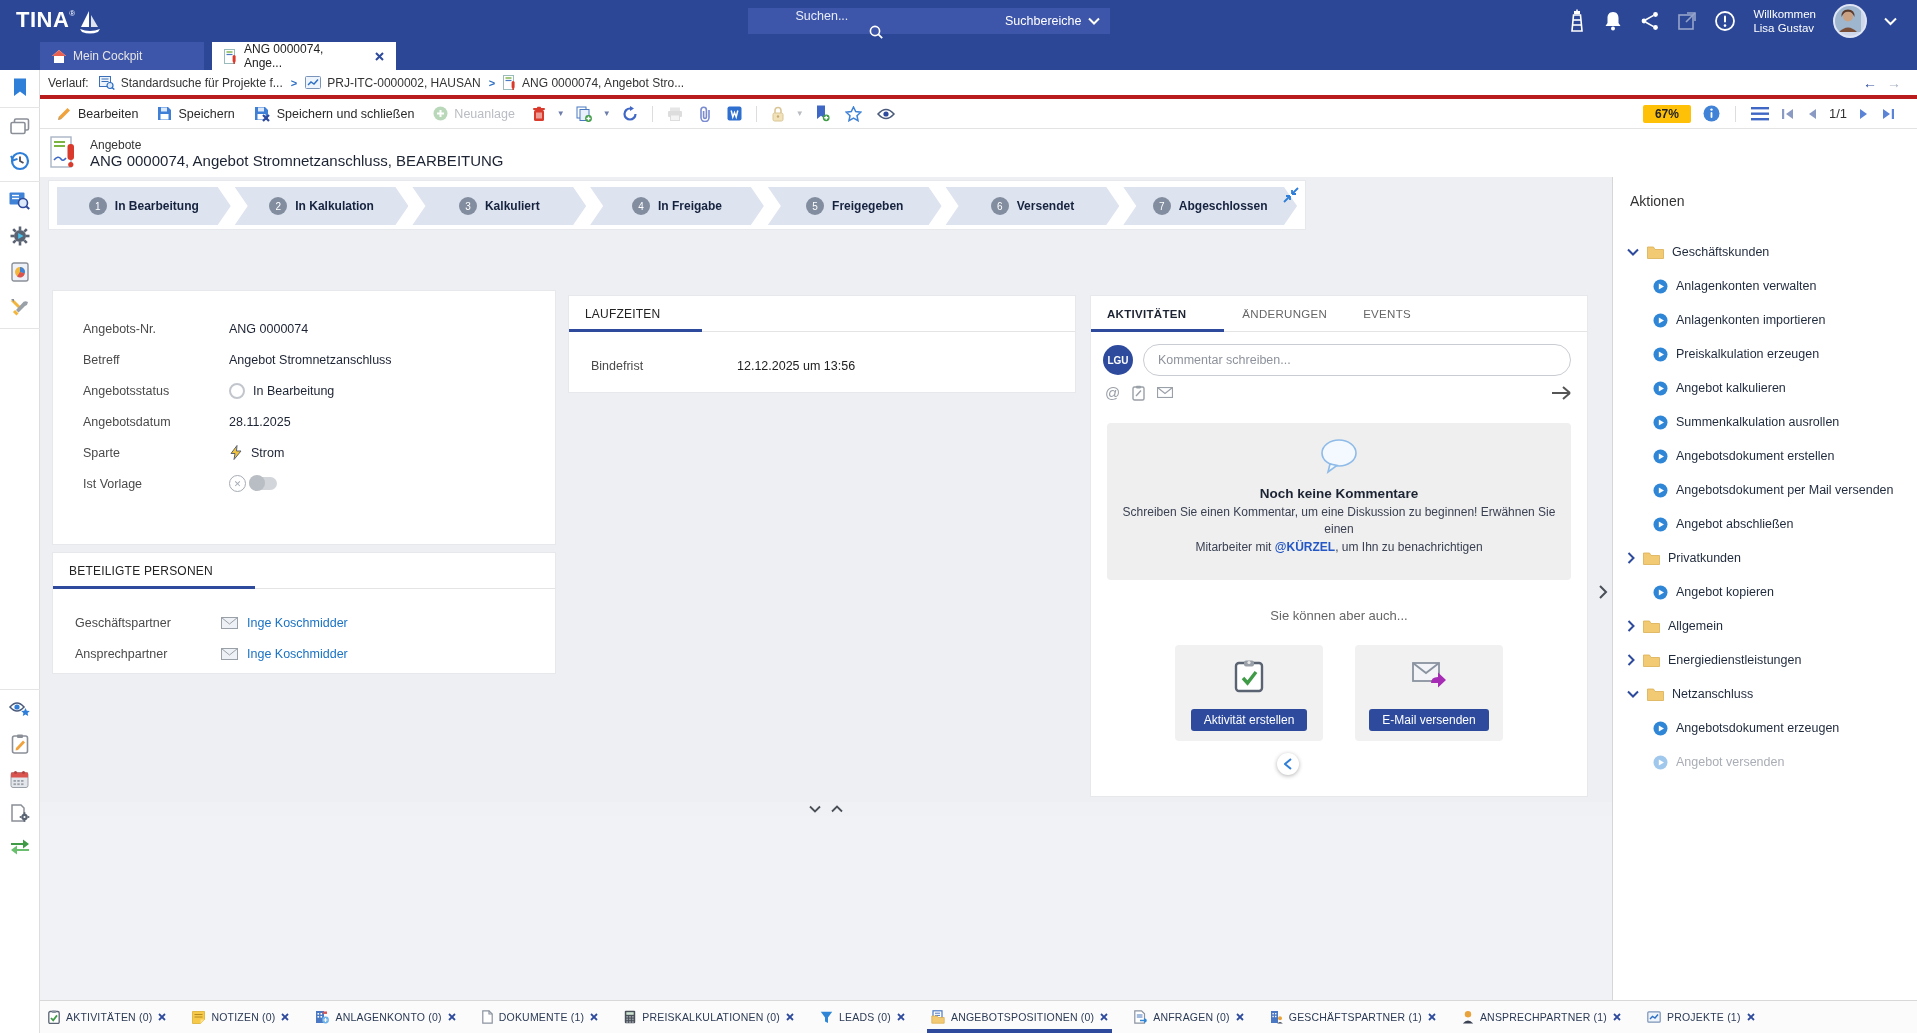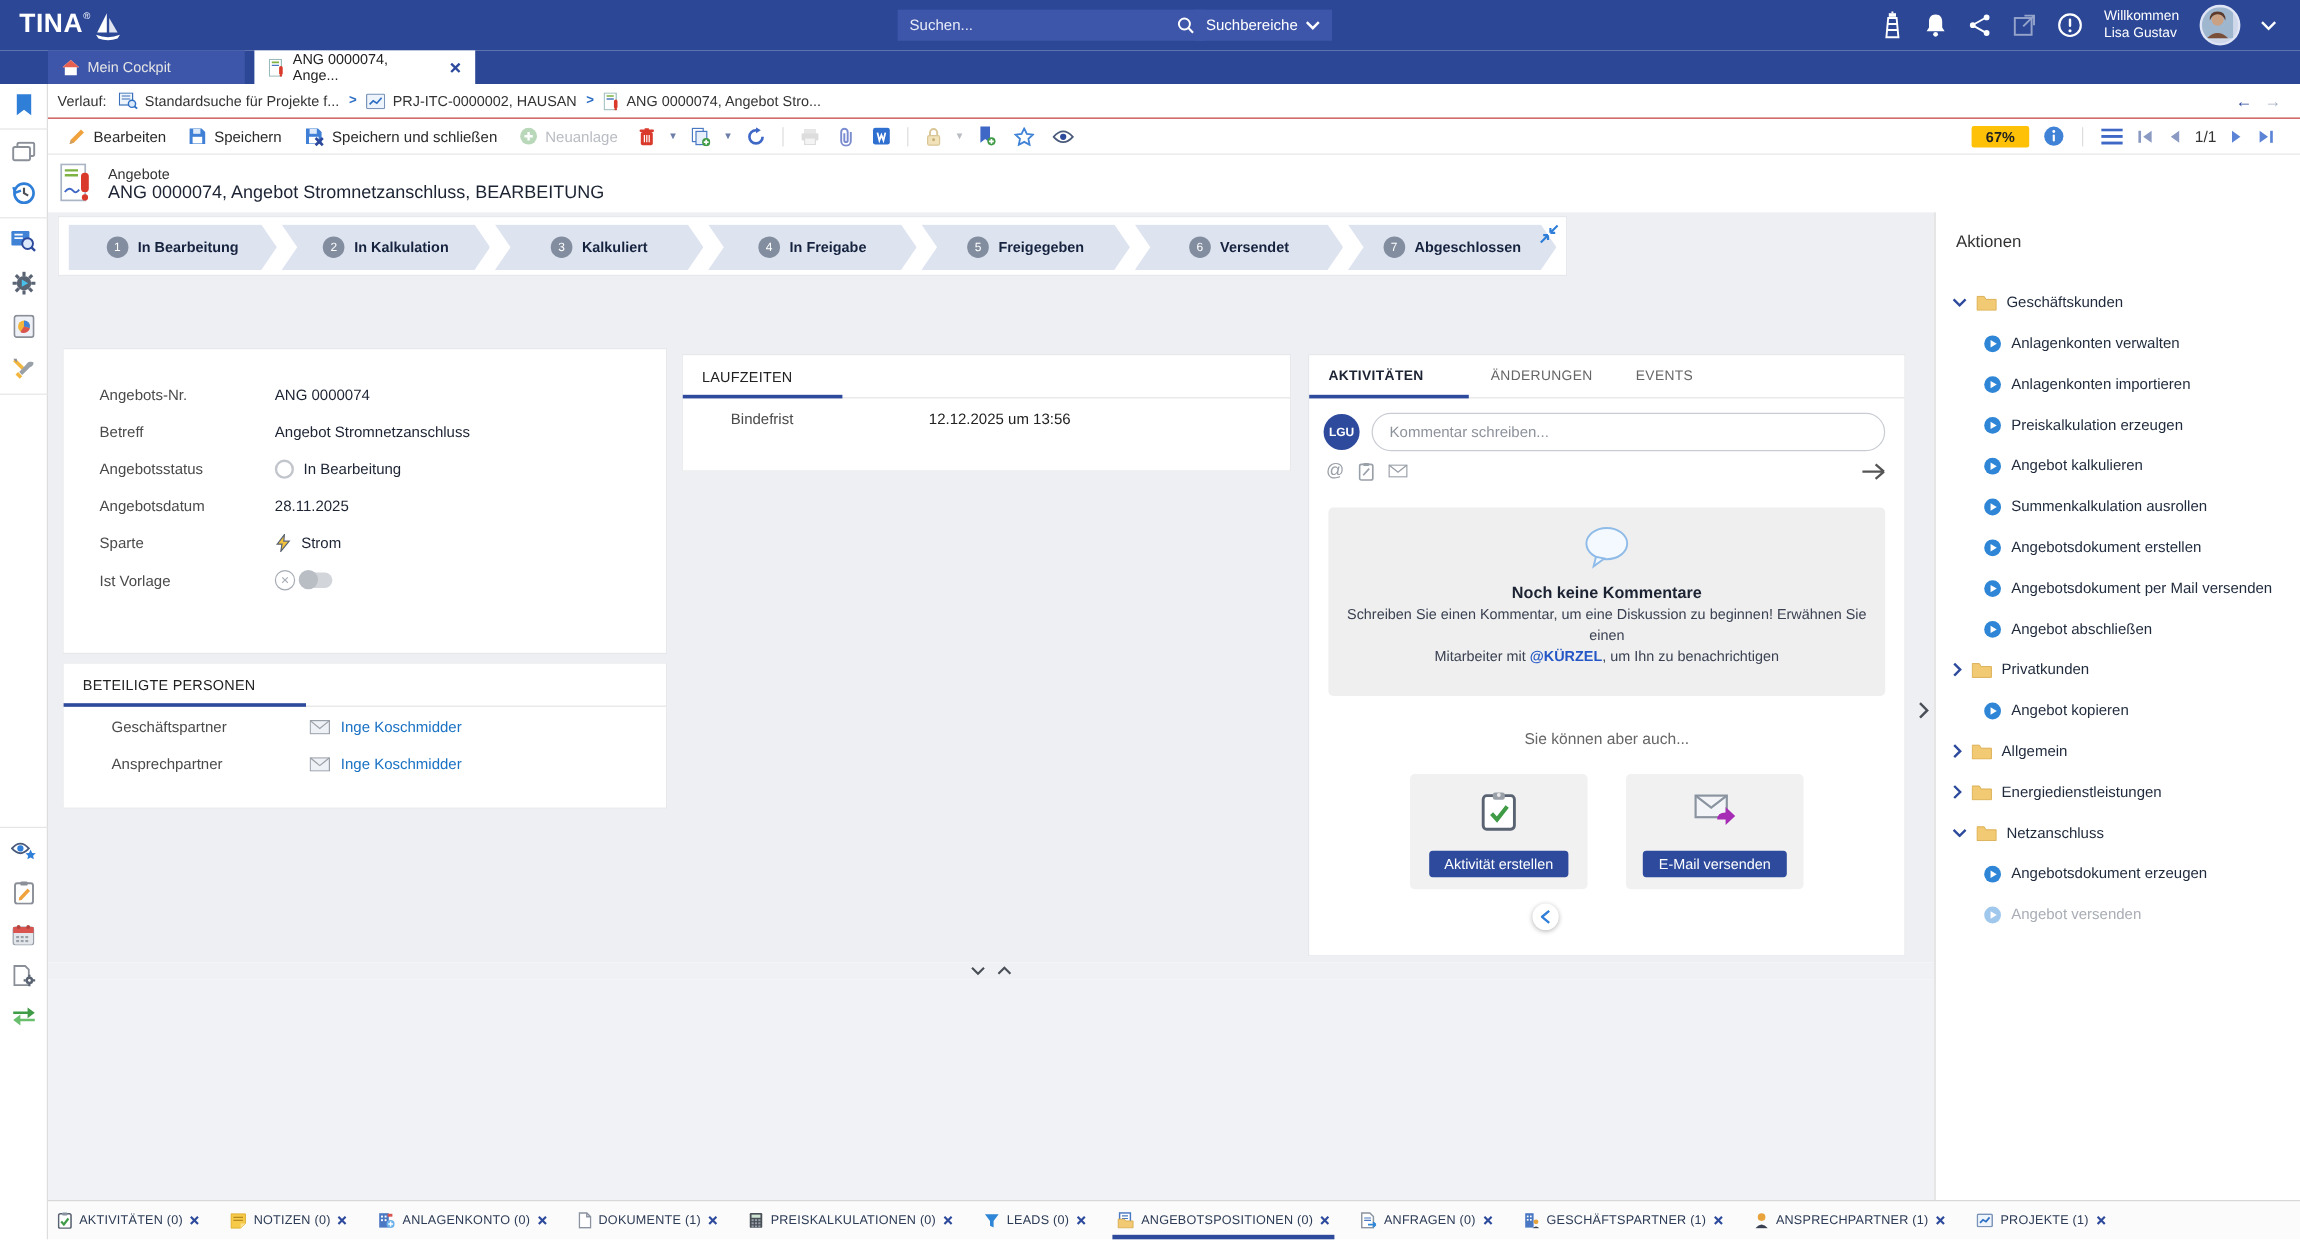--- a/index.html
+++ b/index.html
@@ -7,37 +7,37 @@
        font-family:"Liberation Sans",sans-serif;font-size:12.5px;color:#222;}
   .abs{position:absolute;}
   svg{display:block;}
 
   
   .topbar{left:0;top:0;width:1917px;height:42px;background:#2b4796;display:flex;align-items:center;}
   .logo{margin-left:16px;display:flex;align-items:flex-start;color:#fff;}
   .logo-text{font-size:22px;font-weight:700;letter-spacing:.5px;}
   .logo-reg{font-size:8px;margin-top:2px;}
   .search-box{position:absolute;left:748px;top:8px;width:240px;height:26px;background:#3e56a9;
-     display:flex;align-items:center;padding:0 8px;}
+     display:flex;align-items:center;padding:0 8px;flex-direction:column;}
   .search-input{flex:1;background:transparent;border:none;outline:none;color:#fff;font-size:12.5px;font-family:inherit;}
   .search-input::placeholder{color:#e8ecf8;}
   .scope-box{position:absolute;left:995px;top:8px;height:26px;background:#3e56a9;color:#fff;
      display:flex;align-items:center;gap:7px;padding:0 10px;font-size:12.5px;}
   .top-icons{margin-left:auto;display:flex;align-items:center;gap:17px;padding-right:20px;}
   .welcome{color:#fff;font-size:11.5px;line-height:1.25;text-align:left;}
   .avatar-photo{width:30px;height:30px;border-radius:50%;overflow:hidden;border:2px solid #dfe5f5;background:#cfd8ea;}
 
   
   .tabrow{left:0;top:42px;width:1917px;height:28px;background:#2b4796;}
   .wtab{position:absolute;top:0;height:28px;display:flex;align-items:center;gap:7px;padding:0 12px;font-size:12px;}
   .wtab-cockpit{left:40px;width:140px;background:#3e56a9;color:#e5e5e5;}
   .wtab-record{left:212px;width:160px;background:#fff;color:#222;}
 
   
-  .crumbrow{left:40px;top:70px;width:1877px;height:29px;background:#fff;border-bottom:1px solid #b91c1c;
+  .crumbrow{left:40px;top:70px;width:1877px;height:29px;background:#fff;border-bottom:4px solid #b91c1c;
      display:flex;align-items:center;padding-left:8px;box-sizing:border-box;font-size:12px;color:#333;}
   .crumb-item{display:flex;align-items:center;gap:6px;margin:0 4px;}
   .crumb-sep{color:#2d6fc4;font-weight:700;margin:0 4px;font-size:11px;}
   .crumb-nav{margin-left:auto;display:flex;gap:10px;padding-right:16px;font-size:14px;}
 
   
   .toolrow{left:40px;top:99px;width:1877px;height:30px;background:#fff;border-bottom:1px solid #e3e3e3;
      display:flex;align-items:center;padding-left:10px;box-sizing:border-box;gap:7px;}
   .tbtn{display:flex;align-items:center;gap:6px;padding:3px 6px;font-size:12.5px;color:#2a2a2a;cursor:pointer;}
   .tbtn.disabled{color:#b9bcc2;}
@@ -78,21 +78,21 @@
      display:flex;align-items:center;justify-content:center;background:#fff;position:relative;z-index:2;flex:none;}
   .switch{width:28px;height:13px;background:#d2d5da;border-radius:7px;position:relative;margin-left:-5px;}
   .switch::before{content:"";position:absolute;left:0px;top:-2px;width:16px;height:16px;border-radius:50%;background:#b9bdc4;}
 
   
   .card-tabs{border-bottom:1px solid #e4e4e4;display:flex;padding-left:0;}
   .card-tab{display:inline-block;padding:11px 42px 8px 16px;font-size:12px;color:#222;letter-spacing:.2px;
      border-bottom:3px solid #2d4a9d;margin-bottom:-1px;white-space:nowrap;}
   .persons-card{left:12px;top:375px;width:504px;height:122px;}
   .terms-card{left:528px;top:118px;width:508px;height:98px;}
-  .prow{display:flex;align-items:flex-start;height:31px;padding-left:40px;gap:19px;}
+  .prow{display:flex;align-items:flex-end;height:31px;padding-left:22px;}
   .plabel{width:146px;color:#4a4a4a;flex:none;}
   .pvalue{display:flex;align-items:center;gap:9px;}
   .linktext{color:#1a72c4;}
 
   
   .act-card{left:1050px;top:118px;width:498px;height:502px;}
   .act-tabs{display:flex;gap:0;border-bottom:1px solid #e4e4e4;padding-left:0;}
   .act-tab{padding:12px 18px 9px 18px;font-size:11.5px;letter-spacing:.3px;color:#666;white-space:nowrap;}
   .act-tab.active{color:#1c2333;font-weight:700;border-bottom:3px solid #2d4a9d;margin-bottom:-1px;padding-left:16px;padding-right:38px;}
   .comment-row{display:flex;align-items:center;gap:10px;padding:12px 16px 0 12px;}

